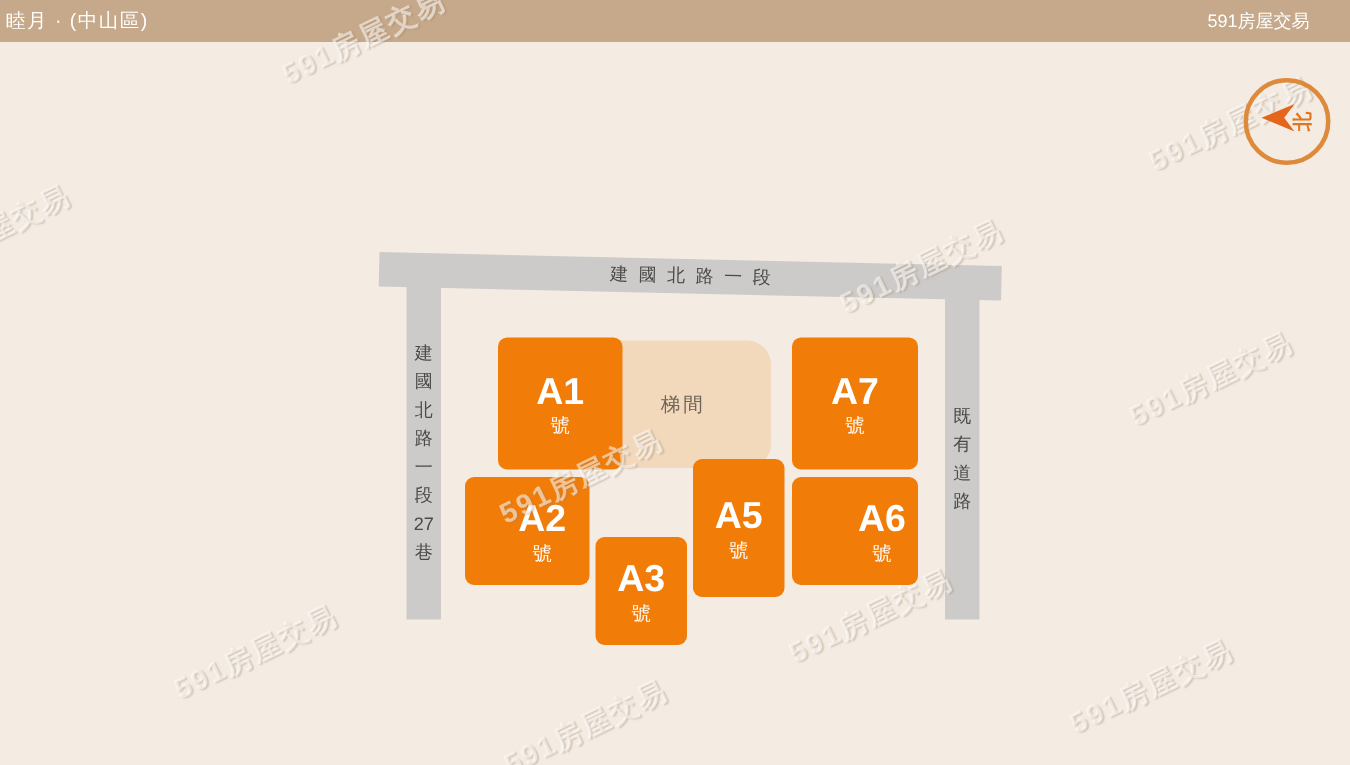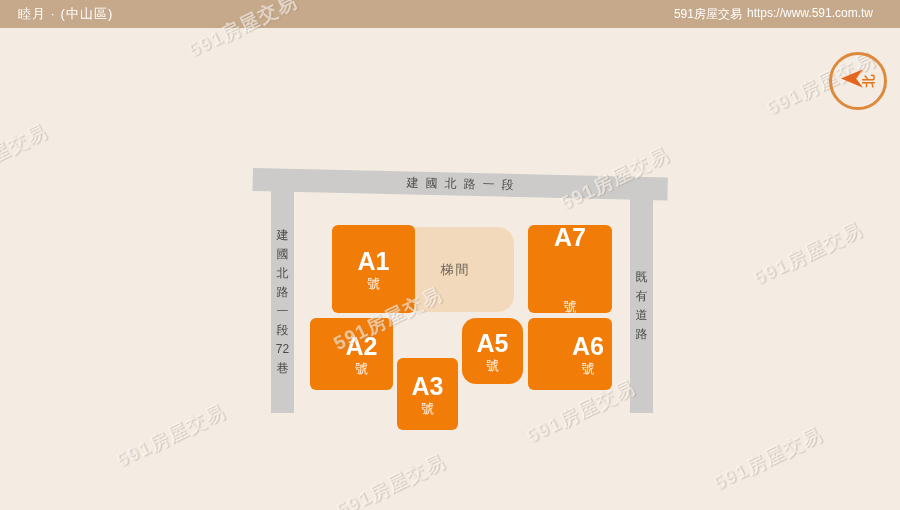--- a/index.html
+++ b/index.html
@@ -19,21 +19,21 @@
     position:relative;
     background:var(--page-bg);
     font-family:"Liberation Sans","DejaVu Sans",sans-serif;
   }
 
   
   .header{
     position:absolute;left:0;top:0;width:900px;height:28px;
     background:var(--header-bg);
     display:flex;align-items:center;justify-content:space-between;
-    padding:0 27px 0 18px;
+    padding:0 27px 0 4px;
     z-index:4;
   }
   .header .title{color:#fff;font-size:13px;letter-spacing:1px;}
   .header .source{color:#fff;font-size:12px;display:flex;gap:5px;}
 
   
   .compass{
     position:absolute;left:829px;top:52px;width:58px;height:58px;
     border:3px solid var(--compass-ring);
     border-radius:50%;
@@ -72,24 +72,24 @@
 
   
   .unit{
     position:absolute;background:var(--unit-orange);border-radius:6px;
     display:flex;flex-direction:column;align-items:center;justify-content:center;
     gap:3px;z-index:2;cursor:pointer;
   }
   .unit .u-label{color:#fff;font-size:25px;font-weight:bold;line-height:1;}
   .unit .u-suffix{color:#fff;font-size:13px;line-height:1;opacity:.95;}
   .unit-a1{left:310px;top:225px;width:83px;height:88px;margin-left:22px;}
-  .unit-a7{left:528px;top:225px;width:84px;height:88px;justify-content:space-between;}
+  .unit-a7{left:528px;top:225px;width:84px;height:88px;}
   .unit-a2{left:310px;top:318px;width:83px;height:72px;padding-left:20px;}
   .unit-a3{left:397px;top:318px;width:61px;height:72px;margin-top:40px;}
-  .unit-a5{left:462px;top:318px;width:61px;height:66px;border-radius:14px;}
+  .unit-a5{left:462px;top:306px;width:61px;height:92px;}
   .unit-a6{left:528px;top:318px;width:84px;height:72px;padding-left:36px;}
   .stairwell{
     position:absolute;left:397px;top:227px;width:117px;height:85px;
     background:var(--stairwell-bg);border-radius:16px;
     display:flex;align-items:center;justify-content:center;z-index:2;
   }
   .stairwell .s-label{color:var(--stairwell-text);font-size:13px;letter-spacing:2px;}
 
   
   .wm{
@@ -112,21 +112,20 @@
   .wm9{left:715px;top:475px;}
   .wm10{left:338px;top:502px;}
 </style>
 </head>
 <body>
 
 <div class="header">
   <span class="title">睦月 · (中山區)</span>
   <span class="source">
     <span>591房屋交易</span>
-    <span>https://www.591.com.tw</span>
   </span>
 </div>
 
 <div class="compass">
   <span class="arrow">
     <svg width="22" height="19" viewBox="0 0 24 20">
       <polygon points="0,10 24,0 16.5,10 24,20" fill="#e4661c"></polygon>
     </svg>
   </span>
   <span class="north">北</span>
@@ -136,21 +135,21 @@
   <span class="road-label">建國北路一段</span>
 </div>
 
 <div class="road road-vert road-left">
   <span class="vchar">建</span>
   <span class="vchar">國</span>
   <span class="vchar">北</span>
   <span class="vchar">路</span>
   <span class="vchar">一</span>
   <span class="vchar">段</span>
-  <span class="vchar">72</span>
+  <span class="vchar">27</span>
   <span class="vchar">巷</span>
 </div>
 
 <div class="road road-vert road-right">
   <span class="vchar">既</span>
   <span class="vchar">有</span>
   <span class="vchar">道</span>
   <span class="vchar">路</span>
 </div>
 

